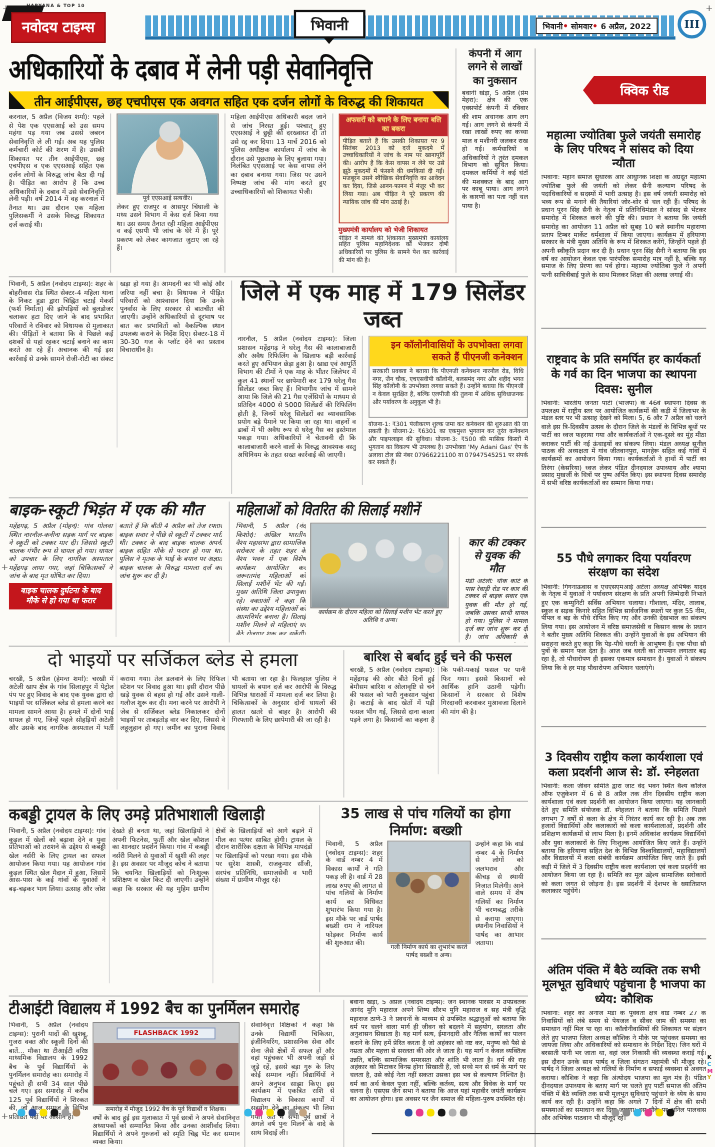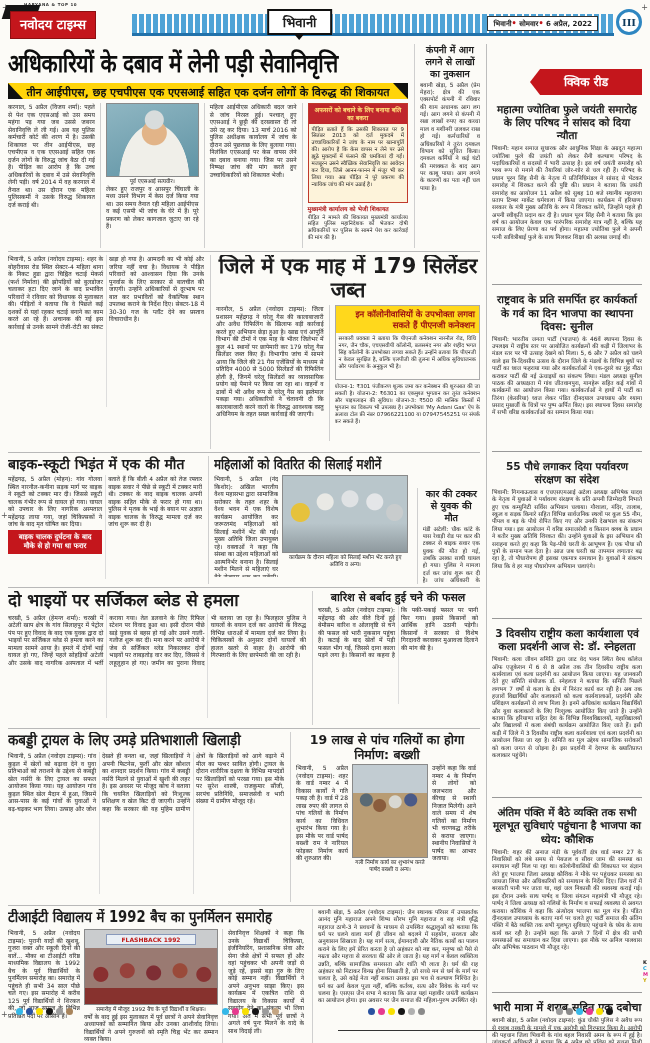--- a/index.html
+++ b/index.html
@@ -38,26 +38,26 @@
   .cols2{column-count:2;column-gap:6px;column-rule:1px solid #ddd;}
   .cols3{column-count:3;column-gap:6px;column-rule:1px solid #ddd;}
   .h-xl{font-size:25px;font-weight:800;color:#0d0d0d;white-space:nowrap;transform:scaleX(.84);
         transform-origin:0 50%;letter-spacing:-.5px;margin:1px 0 2px;}
   .yellow-bar{position:relative;background:#ffd40a;height:16px;display:flex;align-items:center;justify-content:center;
         font-weight:bold;font-size:11px;color:#111;margin:2px 0 4px;}
   .yellow-bar::before{content:"";position:absolute;left:0;top:0;border-bottom:16px solid #111;border-right:15px solid transparent;}
   .yellow-bar::after{content:"";position:absolute;right:0;top:0;border-top:16px solid #111;border-left:15px solid transparent;}
   .h-lg{font-size:21px;line-height:1.12;text-align:center;font-weight:800;margin:0 0 3px;}
   .h-md{font-size:14px;font-weight:800;line-height:1.15;margin:0 0 3px;}
-  .h-md2{font-size:17px;font-weight:700;line-height:1.15;margin:0 0 3px;text-align:left;}
+  .h-md2{font-size:17px;font-weight:400;line-height:1.15;margin:0 0 3px;text-align:center;}
   .h-sm{font-size:11px;font-weight:800;line-height:1.2;margin:0 0 2px;text-align:center;}
   .h-xs{font-size:9.5px;font-weight:800;line-height:1.25;margin:0 0 2px;text-align:center;}
   .nowrapc{white-space:nowrap;transform:scaleX(.84);transform-origin:0 50%;}
   .rail-h{font-size:10.5px;font-weight:800;line-height:1.25;text-align:center;margin:2px 0 3px;}
-  .rail-art{border-top:1px solid #999;padding-top:6px;margin-top:3px;}
+  .rail-art{border-top:1px solid #999;padding-top:20px;margin-top:3px;}
   .rail-art.first{border-top:none;margin-top:0;}
   .rail-body{font-size:5.8px;line-height:1.27;text-align:justify;}
   .ribbon{width:112px;margin-left:auto;background:#c4161c;color:#fff;font-weight:bold;font-size:12px;text-align:center;
           padding:4px 0 5px;clip-path:polygon(0 50%,9% 0,100% 0,100% 100%,9% 100%);margin-top:25px;}
   
   .photo{position:relative;border:1px solid #8a8a8a;overflow:hidden;}
   .p-portrait{height:72px;background:
       radial-gradient(circle at 52% 22%, #d8dcdc 0 9px, transparent 10px),
       radial-gradient(circle at 52% 40%, #e2b488 0 12px, transparent 13px),
       radial-gradient(ellipse at 52% 108%, #f0efe9 0 52%, transparent 53%),
@@ -129,21 +129,21 @@
 
   <div class="content">
 
     <div class="left-region">
 
       <div class="band first" style="height:204px;">
         <div class="clip" style="width:400px;">
           <div class="clip" style="width:400px;">
             <div class="h-xl">अधिकारियों के दबाव में लेनी पड़ी सेवानिवृत्ति</div>
           </div>
-          <div class="yellow-bar">तीन आईपीएस, छह एचपीएस एक एएसआई सहित एक दर्जन लोगों के विरुद्ध की शिकायत</div>
+          <div class="yellow-bar">तीन आईपीएस, छह एचपीएस एक अवगत सहित एक दर्जन लोगों के विरुद्ध की शिकायत</div>
           <div style="display:flex;gap:5px;height:146px;" class="clip">
             <div class="body-txt clip" style="width:90px;">करनाल, 5 अप्रैल (विजय शर्मा): पहले से पेश एक एएसआई को उस समय महंगा पड़ गया जब उससे जबरन सेवानिवृत्ति ले ली गई। अब यह पुलिस कर्मचारी कोर्ट की शरण में है। उसकी शिकायत पर तीन आईपीएस, छह एचपीएस व एक एएसआई सहित एक दर्जन लोगों के विरुद्ध जांच बैठा दी गई है। पीड़ित का आरोप है कि उच्च अधिकारियों के दबाव में उसे सेवानिवृत्ति लेनी पड़ी। वर्ष 2014 में वह करनाल में तैनात था। उस दौरान एक महिला पुलिसकर्मी ने उसके विरुद्ध शिकायत दर्ज कराई थी।</div>
             <div class="vr clip" style="width:96px;">
               <div class="photo p-portrait"></div>
               <div class="cap">पूर्व एएसआई सत्यवीर।</div>
               <div class="body-txt clip" style="height:56px;">लेकर हुए राजपुर व आसपुर चिंघाली के मध्य उसने विभाग में केस दर्ज किया गया था। उस समय तैनात रही महिला आईपीएस व कई एसपी भी जांच के घेरे में हैं। पूरे प्रकरण को लेकर कागजात जुटाए जा रहे हैं।</div>
             </div>
             <div class="vr body-txt clip" style="width:90px;">महिला आईपीएस अधिकारी बदल जाने से जांच निरस्त हुई। पश्चात् हुए एएसआई ने छुट्टी की दरख्वास्त दी तो उसे रद्द कर दिया। 13 मार्च 2016 को पुलिस अधीक्षक कार्यालय में जांच के दौरान उसे पूछताछ के लिए बुलाया गया। निलंबित एएसआई पर केस वापस लेने का दबाव बनाया गया। जिस पर उसने निष्पक्ष जांच की मांग करते हुए उच्चाधिकारियों को शिकायत भेजी।</div>
             <div class="vr clip" style="width:104px;">
               <div class="scape">
@@ -173,21 +173,21 @@
               <div class="png-box">
                 <div class="png-h">इन कॉलोनीवासियों के उपभोक्ता लगवा सकते हैं पीएनजी कनेक्शन</div>
                 <div class="png-b tiny clip" style="height:42px;">सरकारी प्रवक्ता ने बताया कि पीएनजी कनेक्शन नारनौल रोड, विधि नगर, जैन चौक, एचएसवीपी कॉलोनी, बलसमंद नगर और शहीद भगत सिंह कॉलोनी के उपभोक्ता लगवा सकते हैं। उन्होंने बताया कि पीएनजी न केवल सुरक्षित है, बल्कि एलपीजी की तुलना में अधिक सुविधाजनक और पर्यावरण के अनुकूल भी है।</div>
               </div>
               <div class="tiny clip" style="text-align:justify;height:52px;">योजना-1: ₹301 पंजीकरण शुल्क जमा कर कनेक्शन की शुरुआत की जा सकती है। योजना-2: ₹6301 का एकमुश्त भुगतान कर तुरंत कनेक्शन और पाइपलाइन की सुविधा। योजना-3: ₹500 की मासिक किस्तों में भुगतान का विकल्प भी उपलब्ध है। उपभोक्ता 'My Adani Gas' ऐप के अलावा टोल फ्री नंबर 07966221100 या 07947545251 पर संपर्क कर सकते हैं।</div>
             </div>
           </div>
         </div>
       </div>
 
-      <div class="band" style="height:128px;">
+      <div class="band" style="height:128px;font-style:italic;">
         <div class="clip" style="width:196px;">
           <div class="h-md" style="white-space:nowrap;">बाइक-स्कूटी भिड़ंत में एक की मौत</div>
           <div class="body-txt cols2 clip" style="height:104px;">
             <span>महेंद्रगढ़, 5 अप्रैल (मोहन): गांव गोलवा स्थित नारनौल-कनीना सड़क मार्ग पर बाइक ने स्कूटी को टक्कर मार दी। जिससे स्कूटी चालक गंभीर रूप से घायल हो गया। घायल को उपचार के लिए नागरिक अस्पताल महेंद्रगढ़ लाया गया, जहां चिकित्सकों ने जांच के बाद मृत घोषित कर दिया।</span>
             <div class="inset-red">बाइक चालक दुर्घटना के बाद मौके से हो गया था फरार</div>
             <span>बताते हैं कि बीती 4 अप्रैल को तेज रफ्तार बाइक सवार ने पीछे से स्कूटी में टक्कर मारी थी। टक्कर के बाद बाइक चालक अपनी बाइक सहित मौके से फरार हो गया था। पुलिस ने मृतक के भाई के बयान पर अज्ञात बाइक चालक के विरुद्ध मामला दर्ज कर जांच शुरू कर दी है।</span>
           </div>
         </div>
         <div class="vr clip" style="width:198px;">
           <div class="clip">
@@ -219,21 +219,21 @@
       </div>
 
       <div class="band" style="height:170px;">
         <div class="clip" style="width:276px;">
           <div class="clip">
               <div class="h-md nowrapc" style="font-size:15px;transform:scaleX(.9);">कबड्डी ट्रायल के लिए उमड़े प्रतिभाशाली खिलाड़ी</div>
             </div>
           <div class="body-txt cols3 clip" style="height:142px;">भिवानी, 5 अप्रैल (नवोदय टाइम्स): गांव कुड़ल में खेलों को बढ़ावा देने व युवा प्रतिभाओं को तराशने के उद्देश्य से कबड्डी खेल नर्सरी के लिए ट्रायल का सफल आयोजन किया गया। यह आयोजन गांव कुड़ल स्थित खेल मैदान में हुआ, जिसमें आस-पास के कई गांवों के युवाओं ने बढ़-चढ़कर भाग लिया। उत्साह और जोश देखते ही बनता था, जहां खिलाड़ियों ने अपनी फिटनेस, फुर्ती और खेल कौशल का शानदार प्रदर्शन किया। गांव में कबड्डी नर्सरी मिलने से युवाओं में खुशी की लहर है। इस अवसर पर मौजूद कोच ने बताया कि चयनित खिलाड़ियों को निःशुल्क प्रशिक्षण व खेल किट दी जाएगी। उन्होंने कहा कि सरकार की यह मुहिम ग्रामीण क्षेत्रों के खिलाड़ियों को आगे बढ़ाने में मील का पत्थर साबित होगी। ट्रायल के दौरान शारीरिक दक्षता के विभिन्न मापदंडों पर खिलाड़ियों को परखा गया। इस मौके पर सुरेश शास्त्री, राजकुमार सौंजी, सरपंच प्रतिनिधि, समाजसेवी व भारी संख्या में ग्रामीण मौजूद रहे।</div>
         </div>
         <div class="vr clip" style="width:182px;">
-          <div class="h-sm" style="font-size:12.5px;">19 लाख से पांच गलियों का होगा निर्माण: बख्शी</div>
+          <div class="h-sm" style="font-size:12.5px;">35 लाख से पांच गलियों का होगा निर्माण: बख्शी</div>
           <div style="display:flex;gap:4px;" class="clip">
             <div class="body-txt clip" style="width:52px;height:128px;">भिवानी, 5 अप्रैल (नवोदय टाइम्स): शहर के वार्ड नम्बर 4 में विकास कार्यों ने गति पकड़ ली है। वार्ड में 28 लाख रुपए की लागत से पांच गलियों के निर्माण कार्य का विधिवत शुभारंभ किया गया है। इस मौके पर वार्ड पार्षद बख्शी राम ने नारियल फोड़कर निर्माण कार्य की शुरुआत की।</div>
             <div style="width:76px;">
               <div class="photo p-streets"></div>
               <div class="cap">गली निर्माण कार्य का शुभारंभ करते पार्षद बख्शी व अन्य।</div>
             </div>
             <div class="body-txt clip" style="width:44px;height:128px;">उन्होंने कहा कि वार्ड नम्बर 4 के निर्माण से लोगों को जलभराव और कीचड़ से स्थायी निजात मिलेगी। आने वाले समय में शेष गलियों का निर्माण भी चरणबद्ध तरीके से कराया जाएगा। स्थानीय निवासियों ने पार्षद का आभार जताया।</div>
           </div>
         </div>
       </div>

